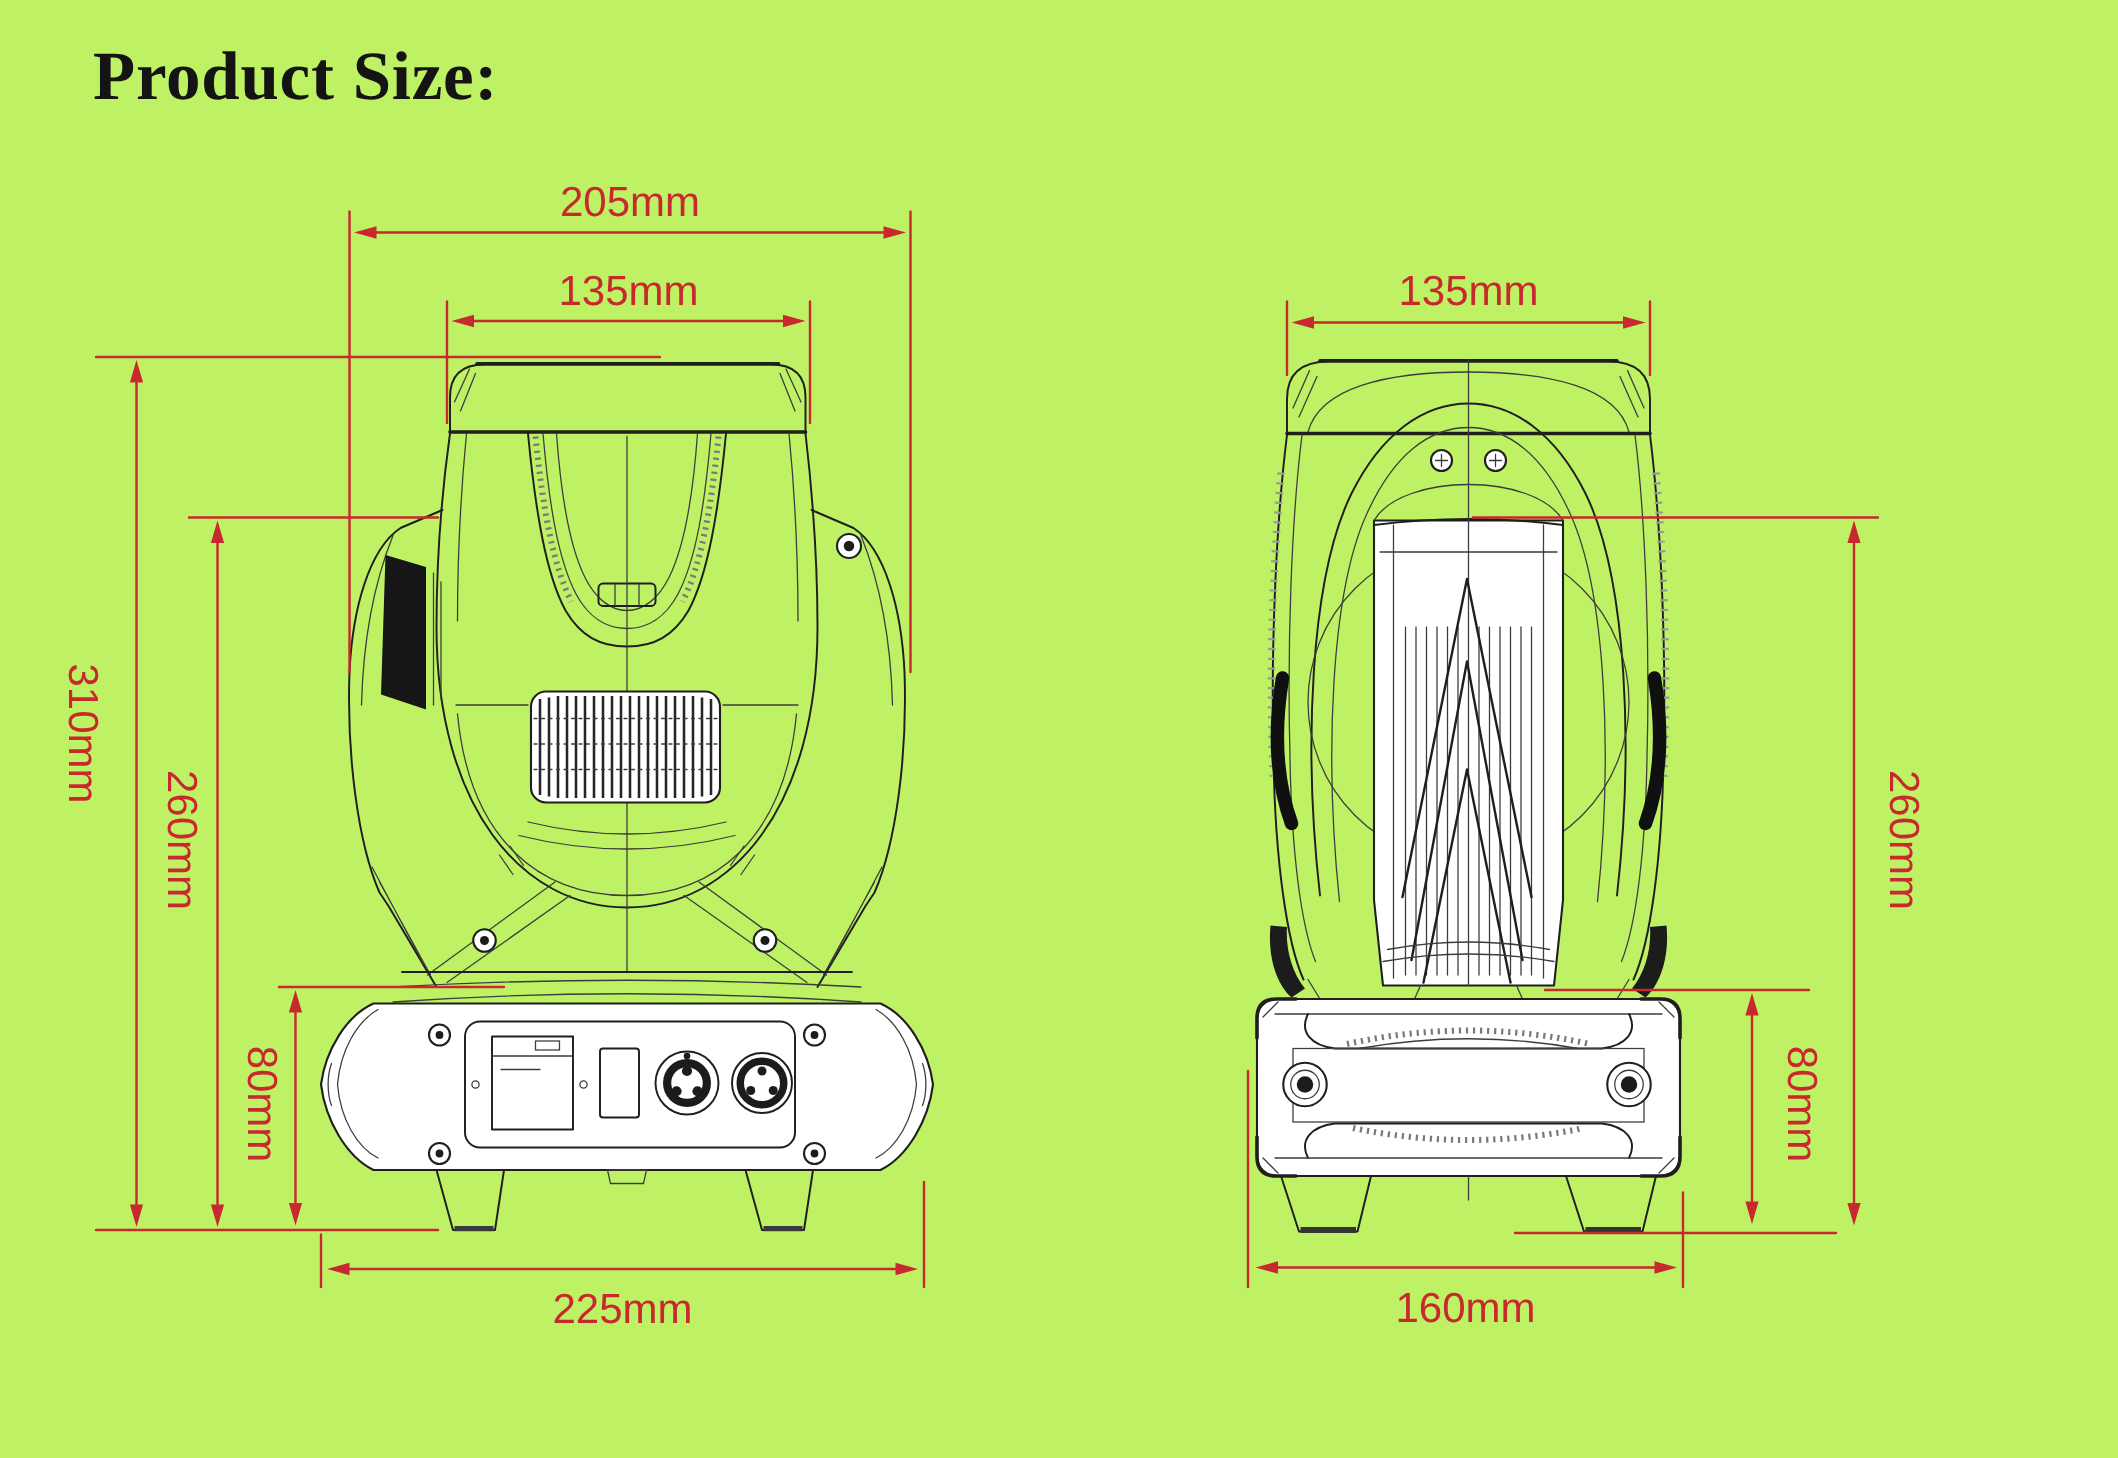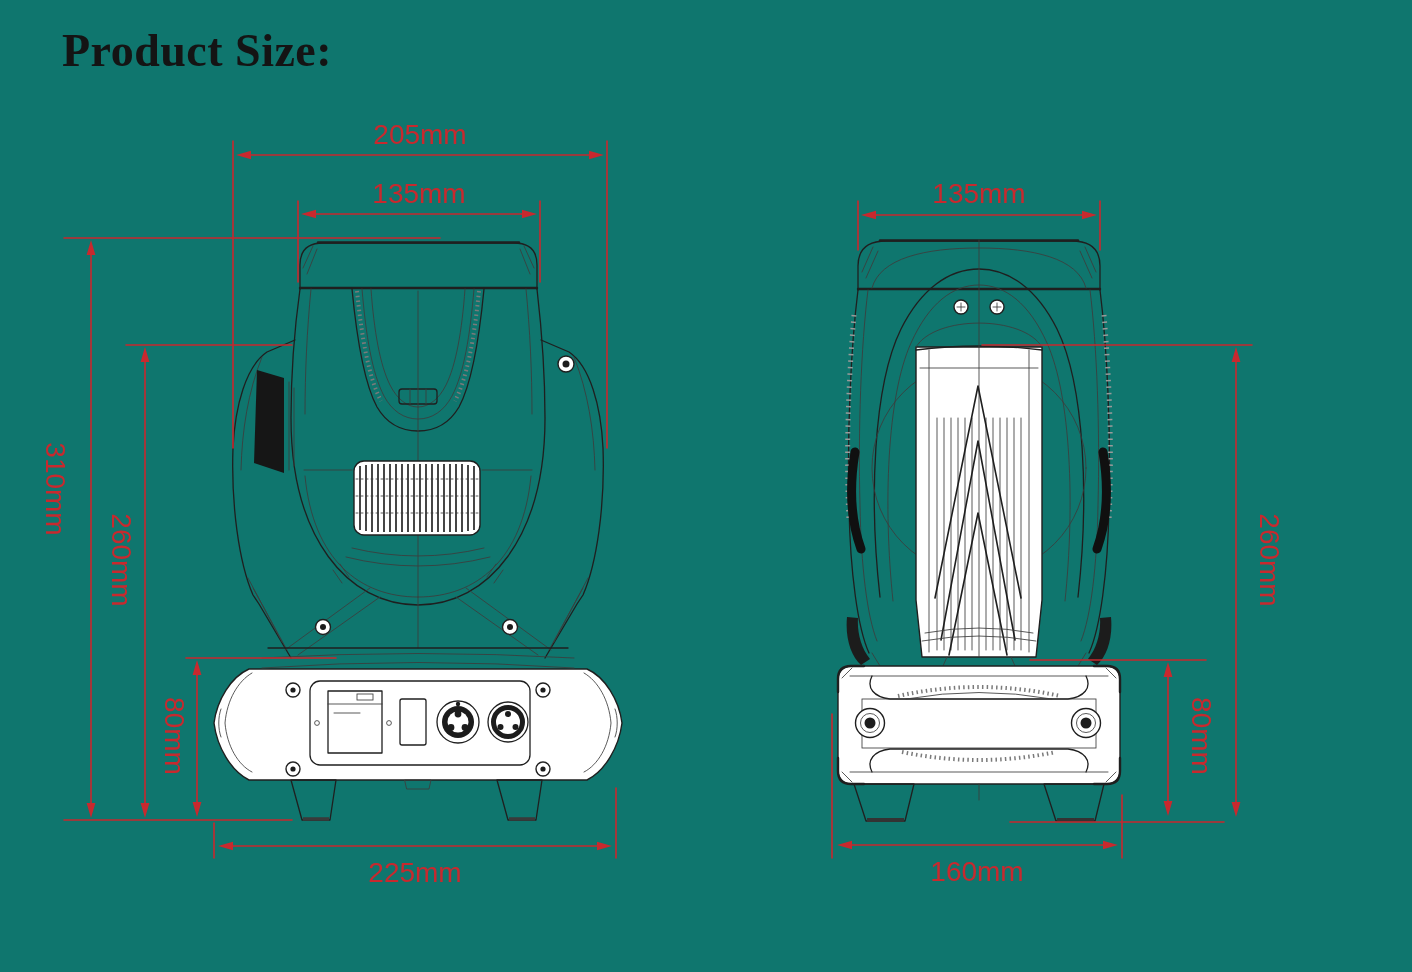--- a/index.html
+++ b/index.html
@@ -1,16 +1,16 @@
 <!DOCTYPE html>
 <html><head>
 <meta charset="utf-8">
 <style>
   html,body{margin:0;padding:0;background:#ffffff;}
-  .stage{position:relative;width:1412px;height:972px;background:#0f766e;overflow:hidden;}
+  .stage{position:relative;width:1412px;height:972px;background:#bef264;overflow:hidden;}
   svg{position:absolute;left:0;top:0;}
   .bk{stroke:#1f1f1f;fill:none;stroke-width:1.3;stroke-linecap:round;stroke-linejoin:round;}
   .bk2{stroke-width:2.4;}
   .bkw{stroke:#1f1f1f;fill:#ffffff;stroke-width:1.4;stroke-linejoin:round;}
   .thin{stroke:#3c3c3c;fill:none;stroke-width:.85;stroke-linecap:round;}
   .thinr{stroke:#3c3c3c;fill:none;stroke-width:.85;}
   .gr{stroke:#262626;fill:none;stroke-width:1.7;}
   .fillbk{fill:#1c1c1c;stroke:none;}
   .grip{stroke:#101010;stroke-width:9;fill:none;stroke-linecap:round;}
   .hatch{stroke:#9a9a9a;stroke-width:5;stroke-dasharray:1.5 5;fill:none;}

